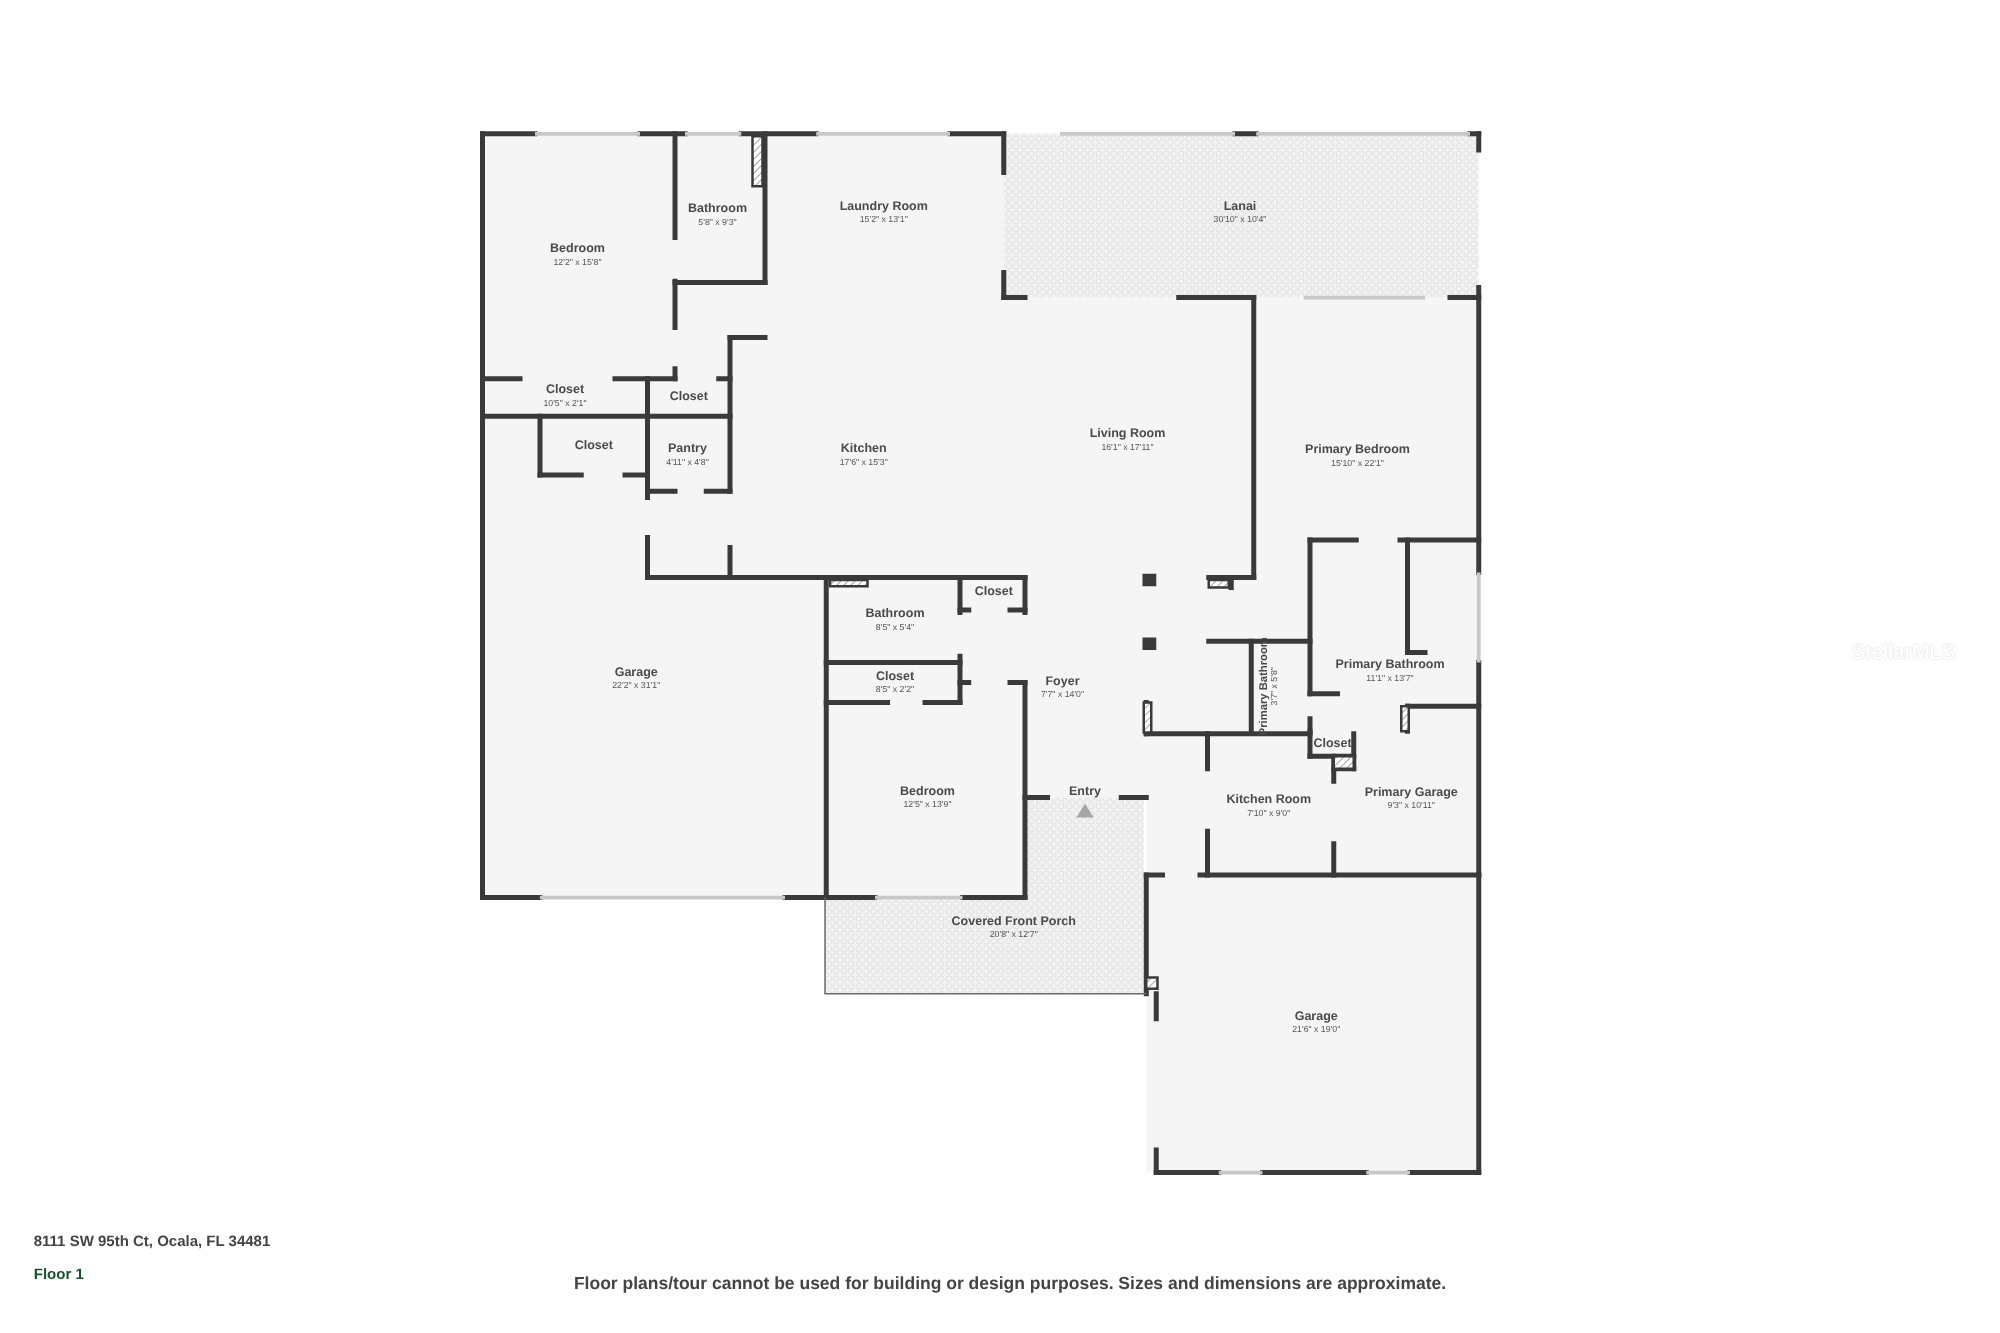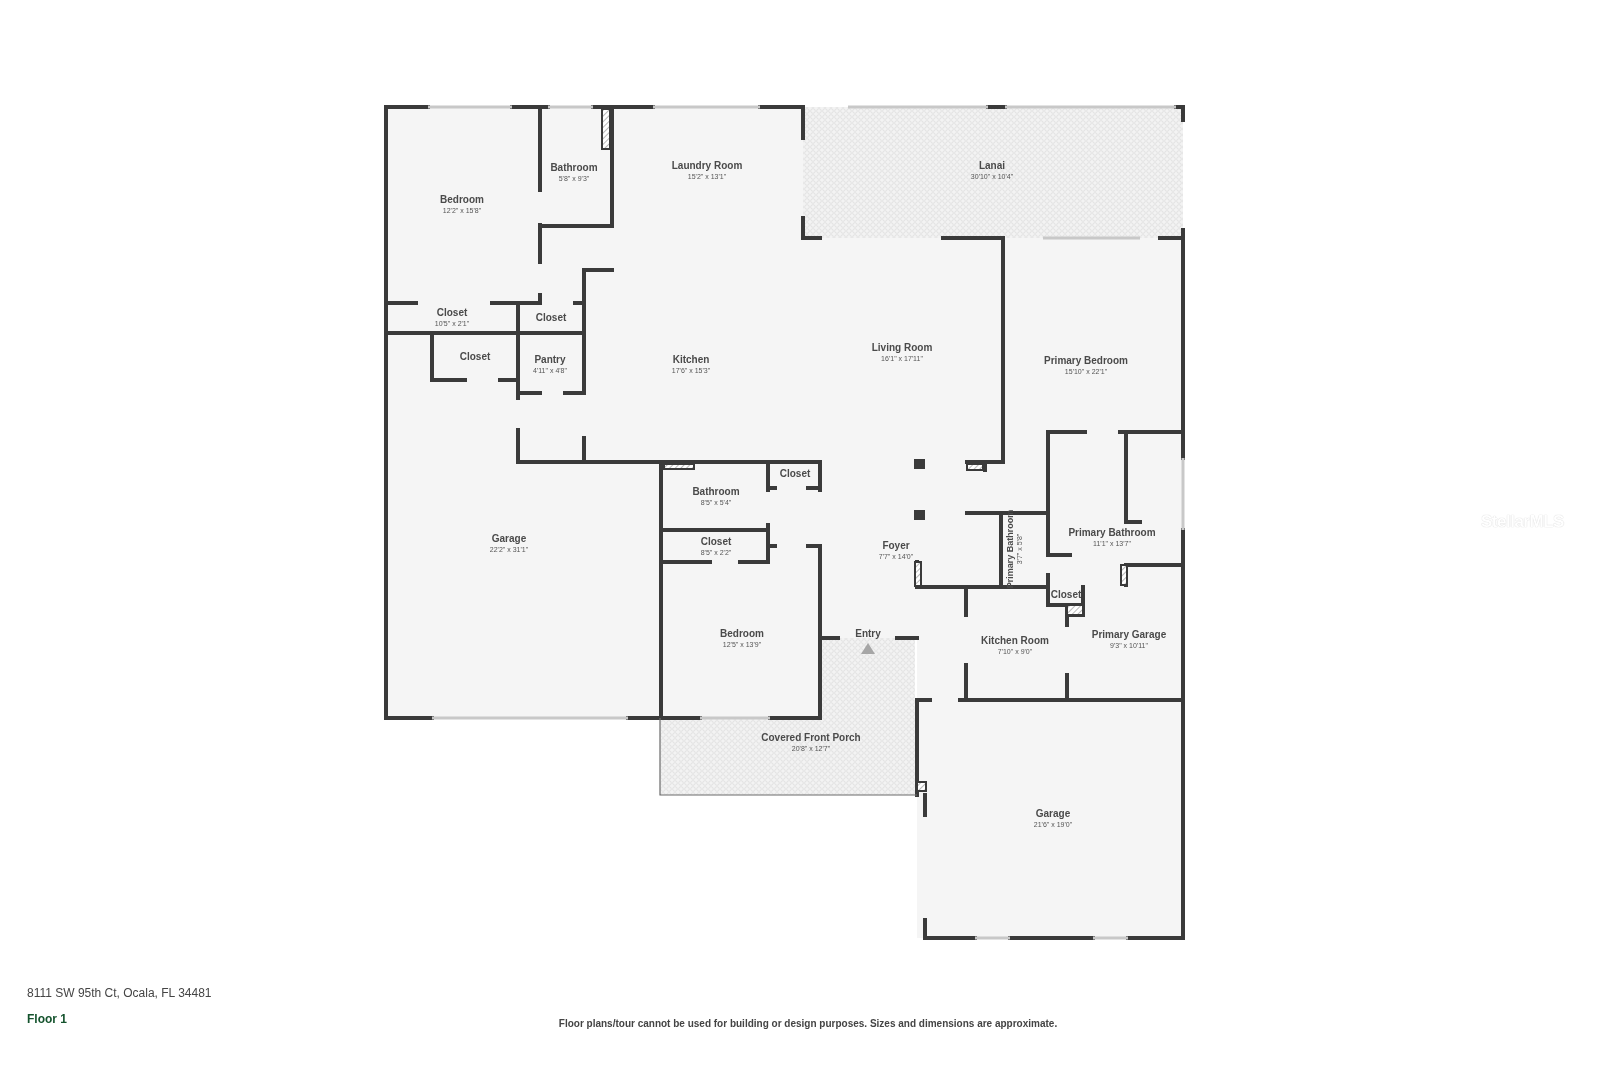--- a/index.html
+++ b/index.html
@@ -12,29 +12,29 @@
   #plan { position: absolute; left: 0; top: 0; width: 1600px; height: 1066px; }
   .room-label {
     position: absolute; transform: translate(-50%, -50%);
     text-align: center; white-space: nowrap; line-height: 1.15;
   }
   .room-name { font-size: 10px; font-weight: bold; color: #4a4a4a; display: block; }
   .room-dim { font-size: 7px; color: #555; display: block; margin-top: 1px; }
   .vertical { transform: translate(-50%, -50%) rotate(-90deg); }
   .footer-address {
     position: absolute; left: 27px; top: 986px;
-    font-size: 12px; font-weight: normal; color: #444;
+    font-size: 12px; font-weight: bold; color: #444;
   }
   .footer-floor {
     position: absolute; left: 27px; top: 1012px;
     font-size: 12px; font-weight: bold; color: #14532d;
   }
   .disclaimer {
     position: absolute; left: 0; right: 0; top: 1018px; text-align: center;
-    font-size: 10px; font-weight: bold; color: #444; margin-left: 16px;
+    font-size: 14px; font-weight: bold; color: #444; margin-left: 16px;
   }
   .watermark {
     position: absolute; left: 1481px; top: 512px;
     font-size: 17px; font-weight: bold; color: #ffffff;
     text-shadow: 0 0 1px #d8d8d8, 0 0 1px #d8d8d8;
     letter-spacing: -0.5px;
   }
   .entry-arrow {
     position: absolute; left: 861px; top: 643px; width: 0; height: 0;
     border-left: 7px solid transparent; border-right: 7px solid transparent;
@@ -252,21 +252,21 @@
   <span class="room-name">Bathroom</span>
   <span class="room-dim">8'5" x 5'4"</span>
 </div>
 <div class="room-label" style="left:795px;top:474px">
   <span class="room-name">Closet</span>
 </div>
 <div class="room-label" style="left:716px;top:546px">
   <span class="room-name">Closet</span>
   <span class="room-dim">8'5" x 2'2"</span>
 </div>
-<div class="room-label" style="left:896px;top:550px">
+<div class="room-label" style="left:850px;top:550px">
   <span class="room-name">Foyer</span>
   <span class="room-dim">7'7" x 14'0"</span>
 </div>
 <div class="room-label vertical" style="left:1015px;top:549px">
   <span class="room-name" style="font-size:9px">Primary Bathroom</span>
   <span class="room-dim">3'7" x 5'8"</span>
 </div>
 <div class="room-label" style="left:1112px;top:537px">
   <span class="room-name">Primary Bathroom</span>
   <span class="room-dim">11'1" x 13'7"</span>

